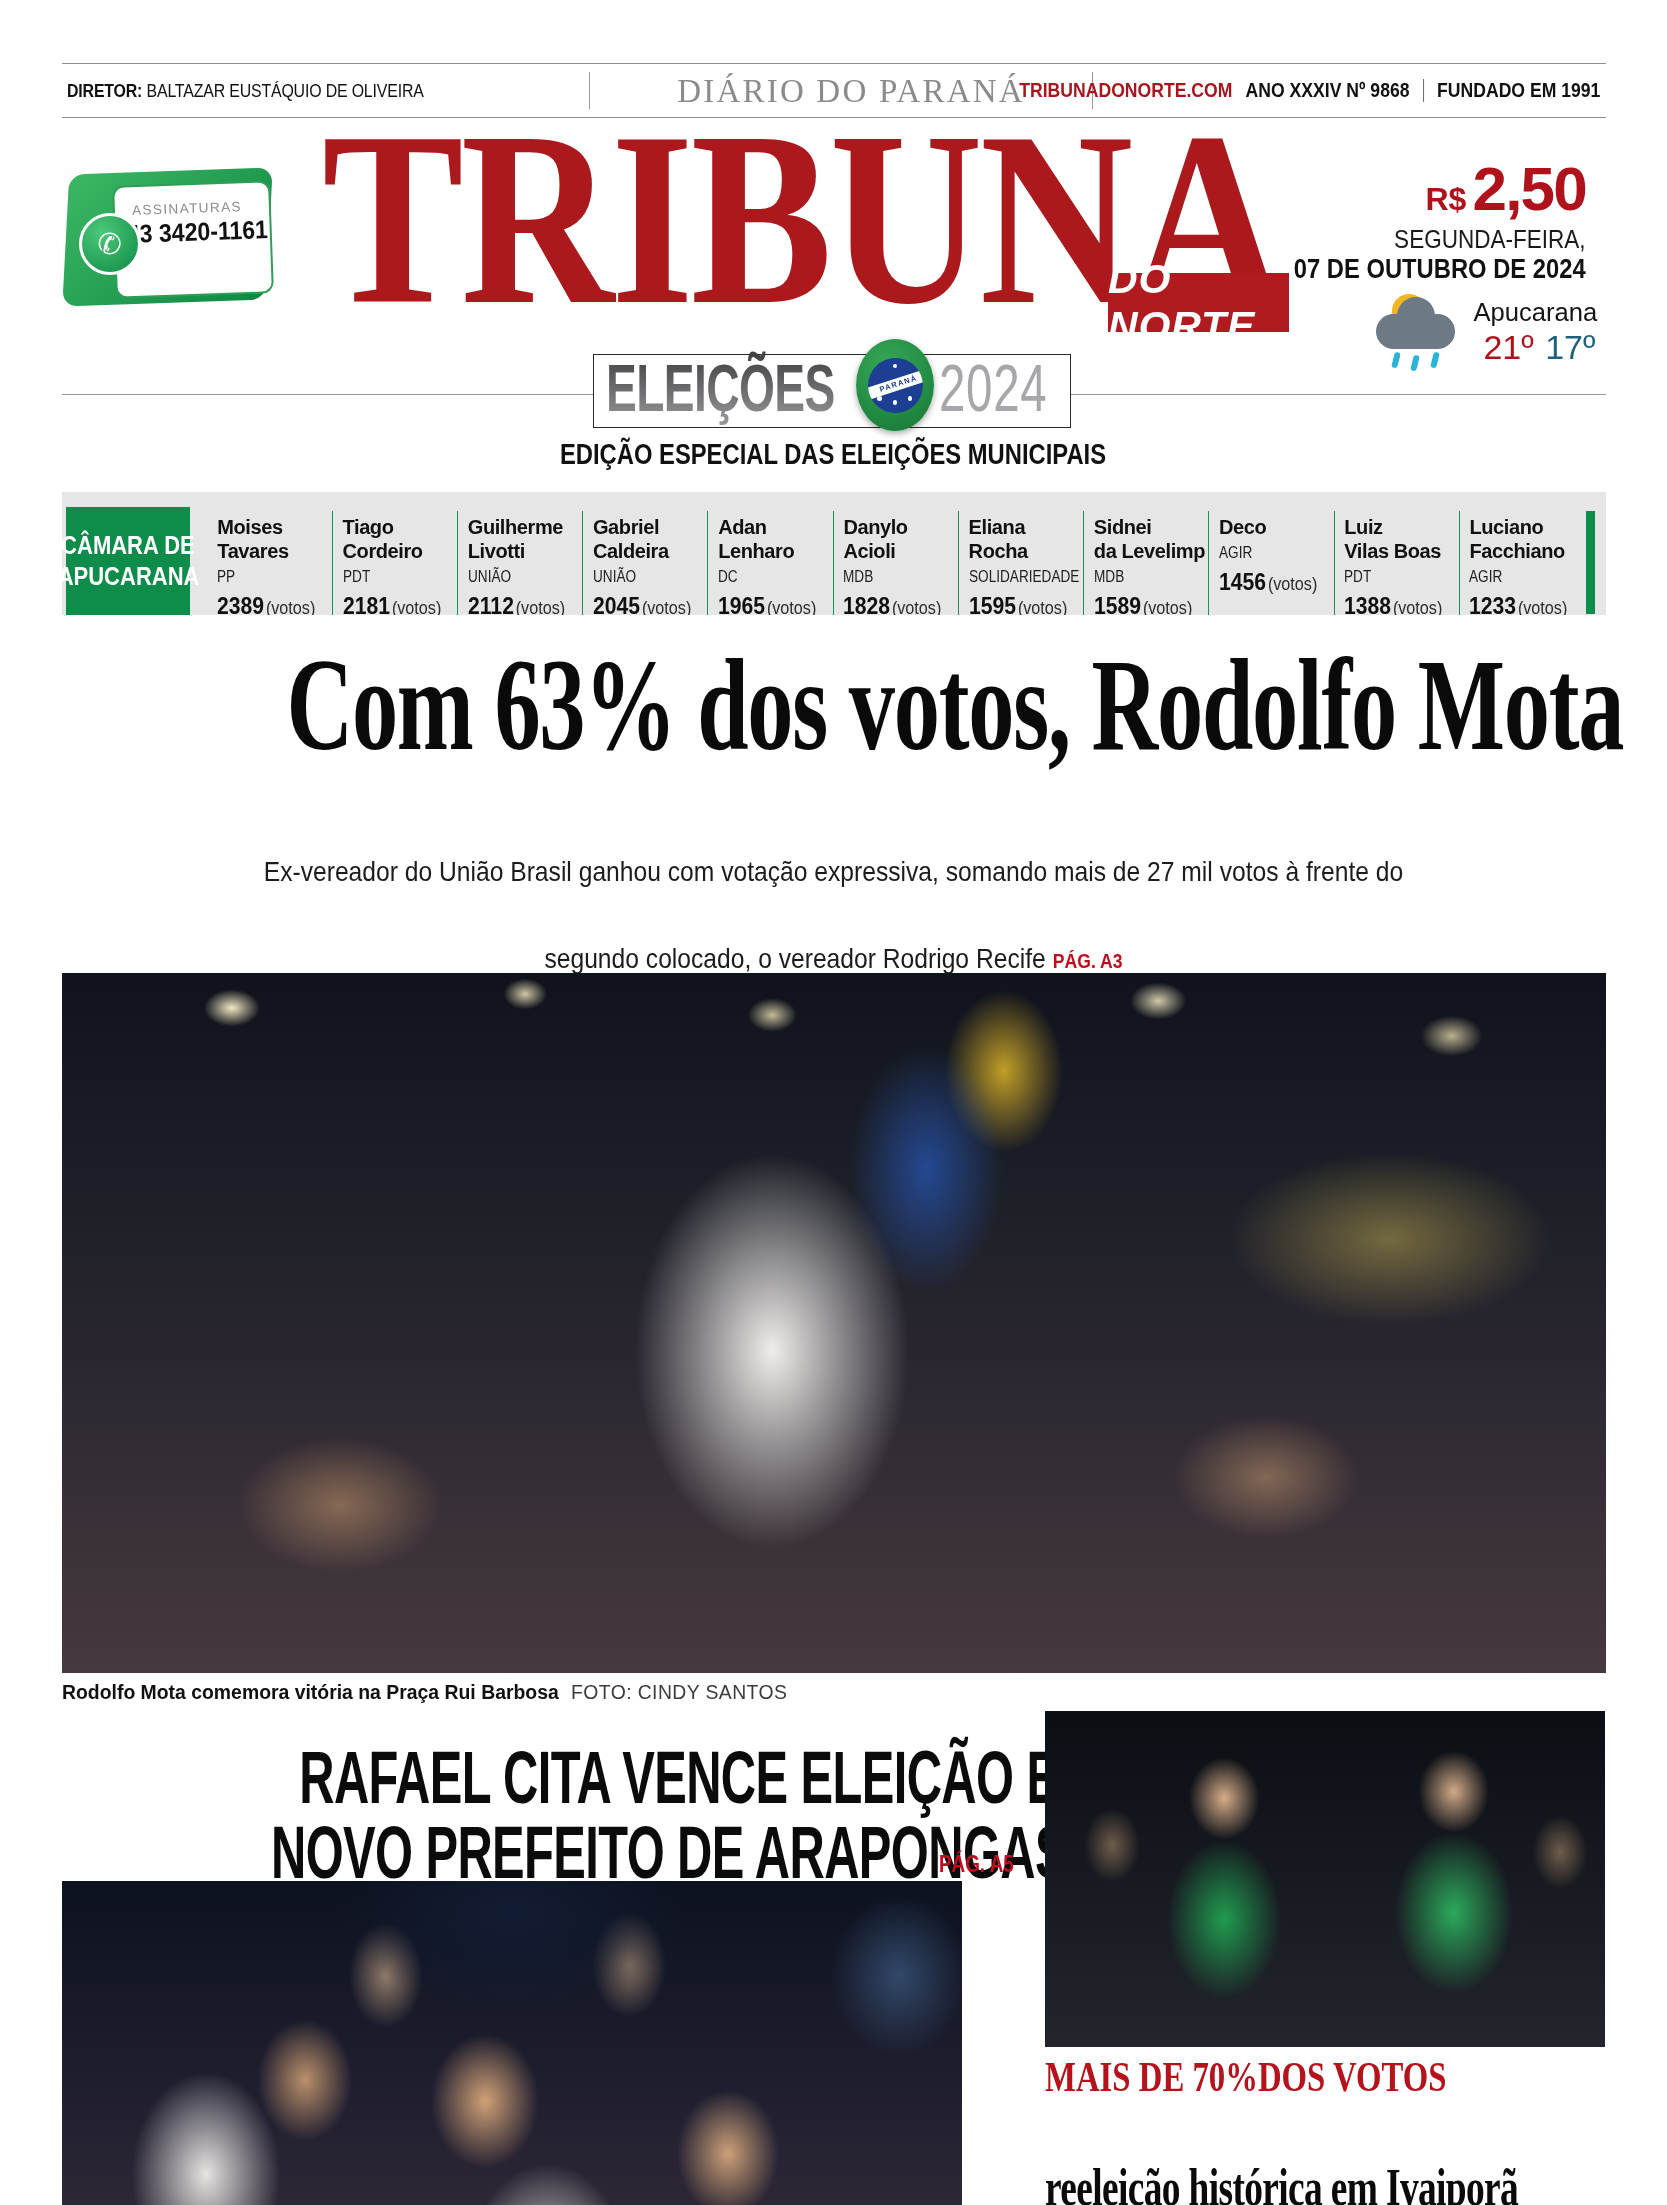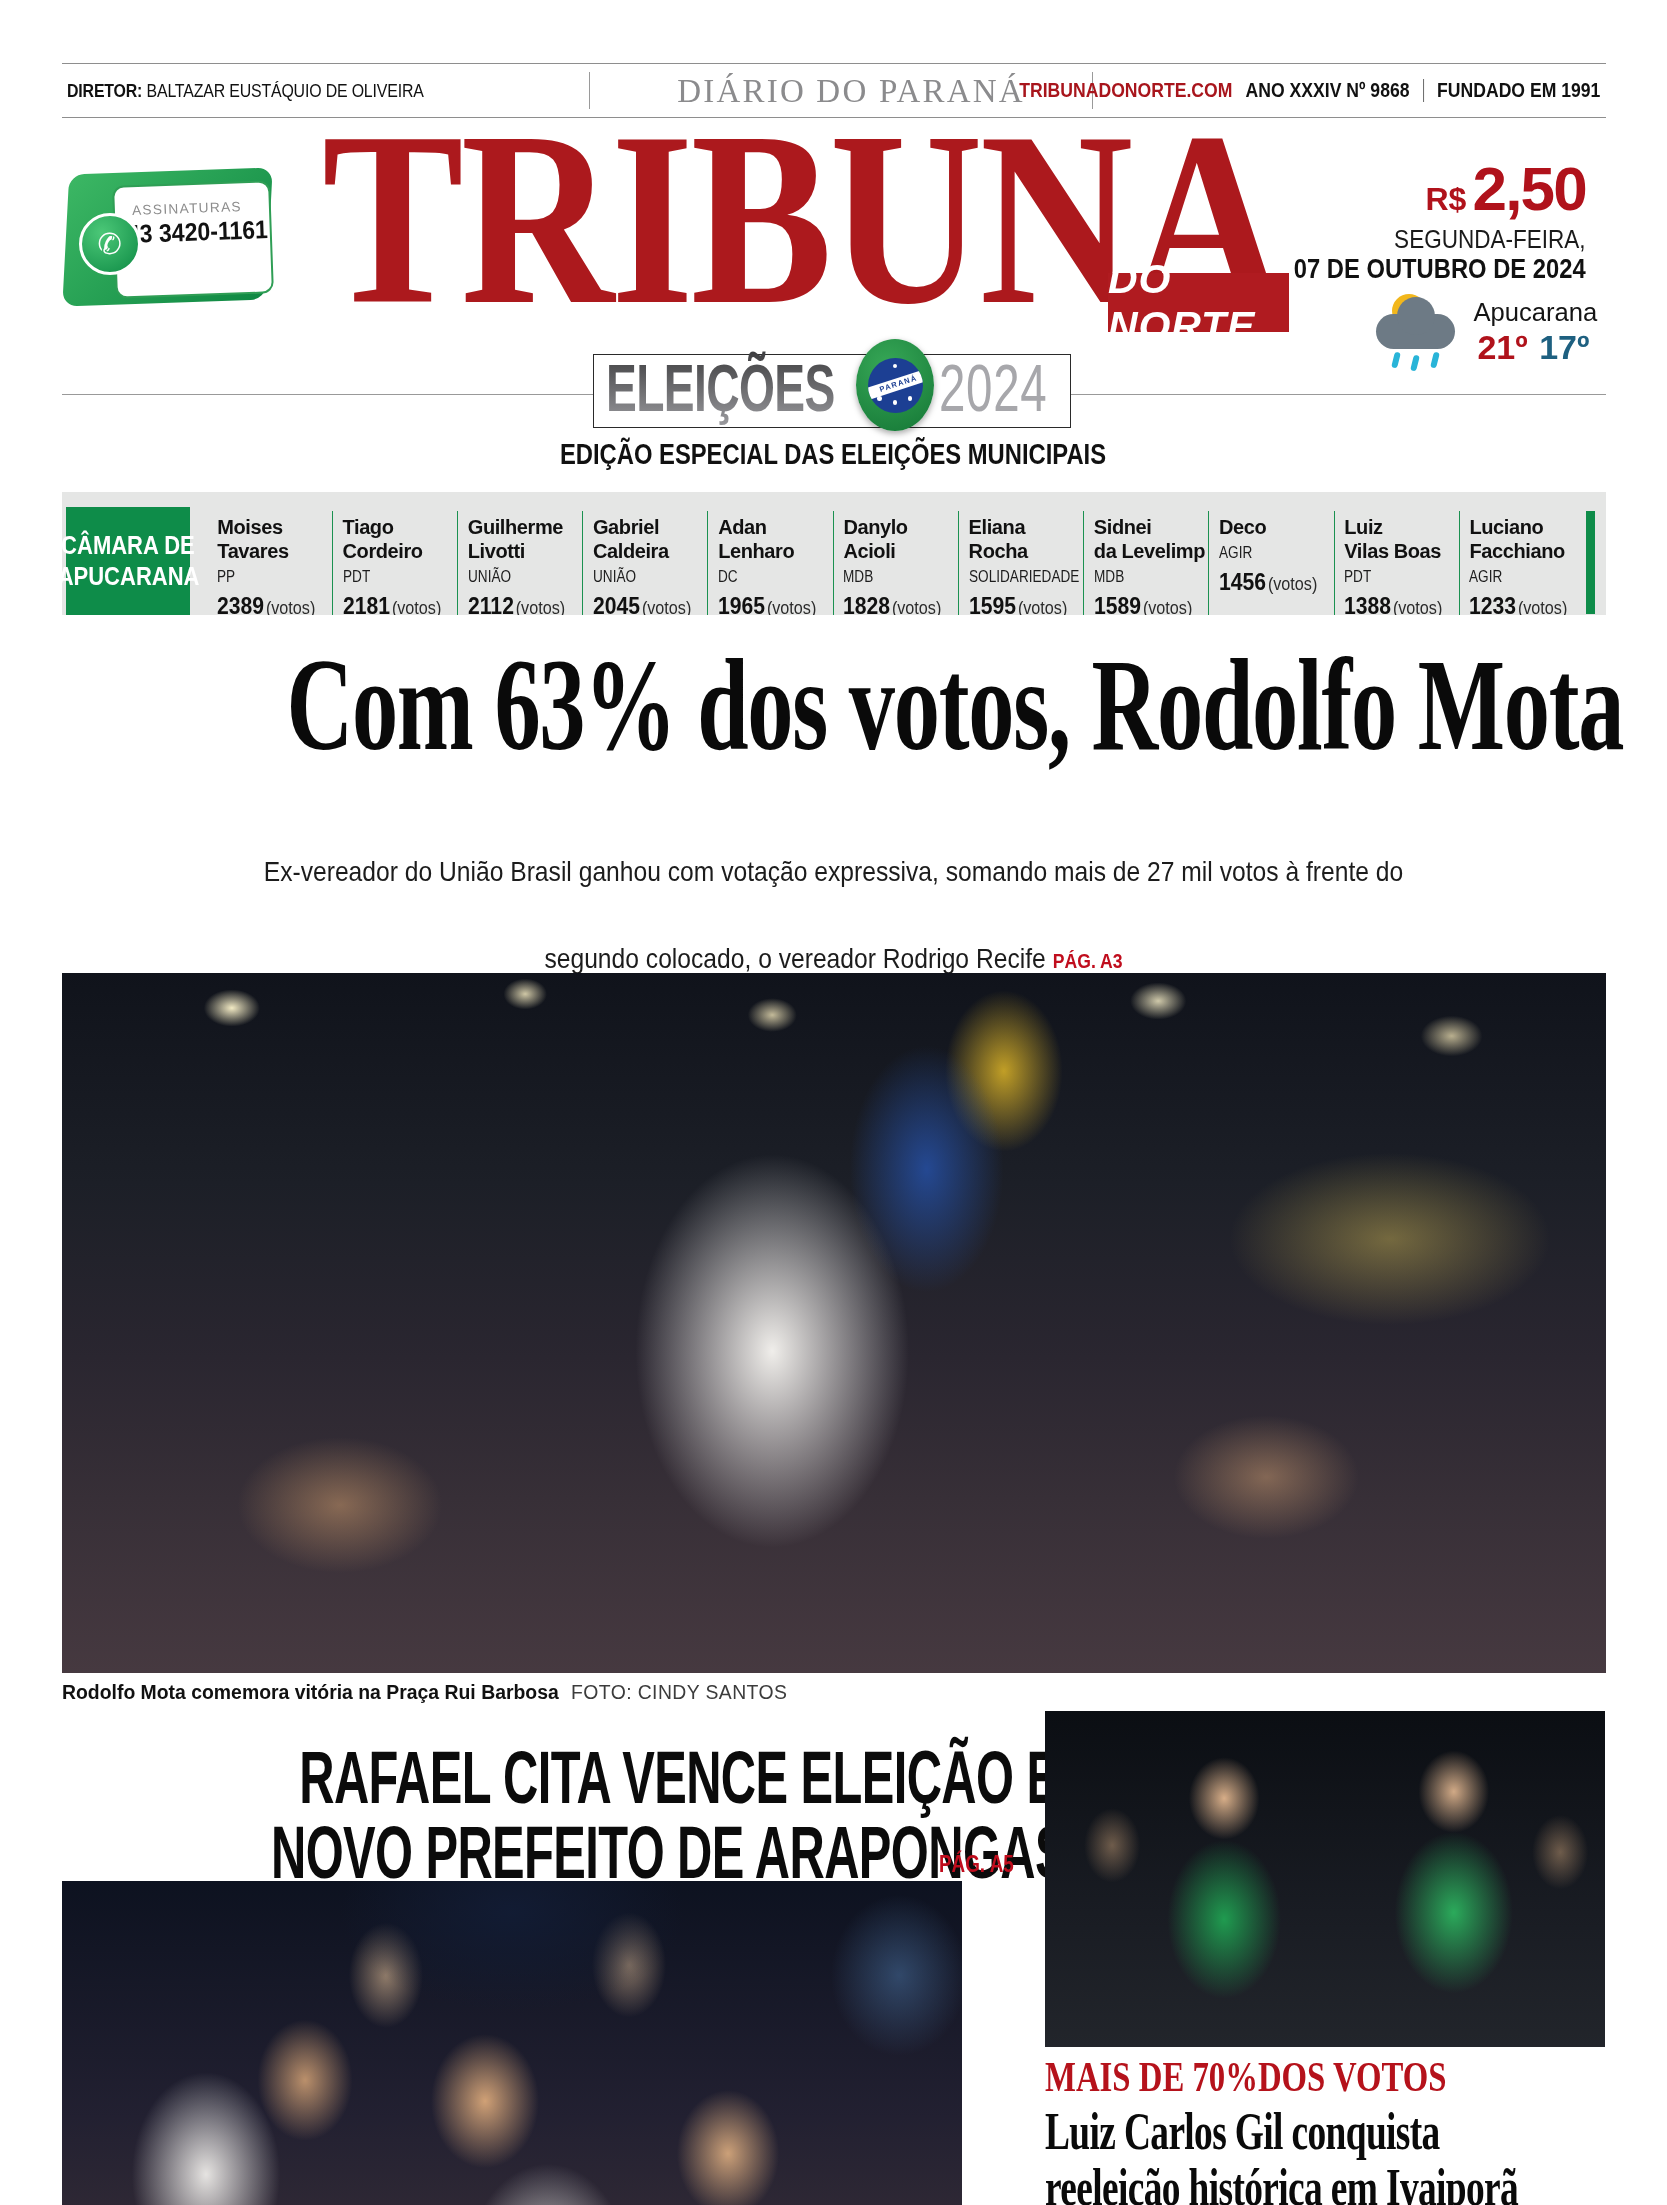--- a/index.html
+++ b/index.html
@@ -46,21 +46,21 @@
   .price .val{font-size:62px;font-weight:800;letter-spacing:-1.8px;}
   .dateline1{position:absolute;right:20px;top:107px;font-size:25.6px;color:#1a1a1a;transform:scaleX(.88);transform-origin:right center;white-space:nowrap;}
   .dateline2{position:absolute;right:20px;top:136px;font-size:27px;font-weight:700;transform:scaleX(.88);transform-origin:right center;white-space:nowrap;}
   .weather{position:absolute;right:17.6px;top:176px;width:221px;height:75px;}
   .cloud-wrap{position:absolute;left:8.8px;top:0;width:93px;height:73px;}
   .sun{position:absolute;left:16px;top:0px;width:34px;height:34px;border-radius:50%;background:#f2b71c;}
   .cloud{position:absolute;left:0;top:20px;width:79px;height:35px;border-radius:19.4px;background:#6d7a85;}
   .cloud::before{content:"";position:absolute;left:21px;top:-17px;width:38px;height:38px;border-radius:50%;background:#6d7a85;}
   .drop{position:absolute;width:5.7px;height:16px;border-radius:3.5px;background:#29b4d8;transform:rotate(14deg);}
   .weather-city{position:absolute;left:106px;top:3.5px;font-size:25.6px;color:#141414;}
-  .weather-temps{position:absolute;left:110px;top:34px;font-size:34px;font-weight:700;display:flex;gap:11.5px;}
+  .weather-temps{position:absolute;left:116px;top:34px;font-size:34px;font-weight:400;display:flex;gap:11.5px;}
   .t-hi{color:#b0121b;} .t-lo{color:#1e6080;}
 
   
   .rule{position:absolute;height:1.3px;background:#999;}
   .elect-box{position:absolute;left:593px;top:354px;width:476px;height:72px;border:1.8px solid #2a2a2a;}
   .elect-title{position:absolute;left:12.3px;top:-5.3px;font-size:66px;font-weight:800;letter-spacing:-0.9px;
     background:linear-gradient(#3c3c3e,#9a9a9e);-webkit-background-clip:text;background-clip:text;color:transparent;
     transform:scaleX(.70);transform-origin:left top;white-space:nowrap;}
   .elect-year{position:absolute;left:345px;top:-5.3px;font-size:66px;font-weight:500;color:#a7a7ab;
     transform:scaleX(.72);transform-origin:left top;white-space:nowrap;letter-spacing:0.9px;}
@@ -345,21 +345,18 @@
   </div>
   <div class="arap-pag pag">
     <span class="sx ol">PÁG. A5</span>
   </div>
   <div class="photo rafael-photo abs"></div>
 
   <div class="photo gil-photo abs"></div>
   <div class="kicker" style="top:2056px;">
     <span class="sx">MAIS DE 70%DOS VOTOS</span>
   </div>
-  <div class="rc-line" style="top:2106px;">
-    <span class="sx">Luiz Carlos Gil conquista</span>
-  </div>
   <div class="rc-line" style="top:2162px;">
     <span class="sx">reeleição histórica em Ivaiporã</span>
   </div>
 
 </div>
 
 
 </body></html>

